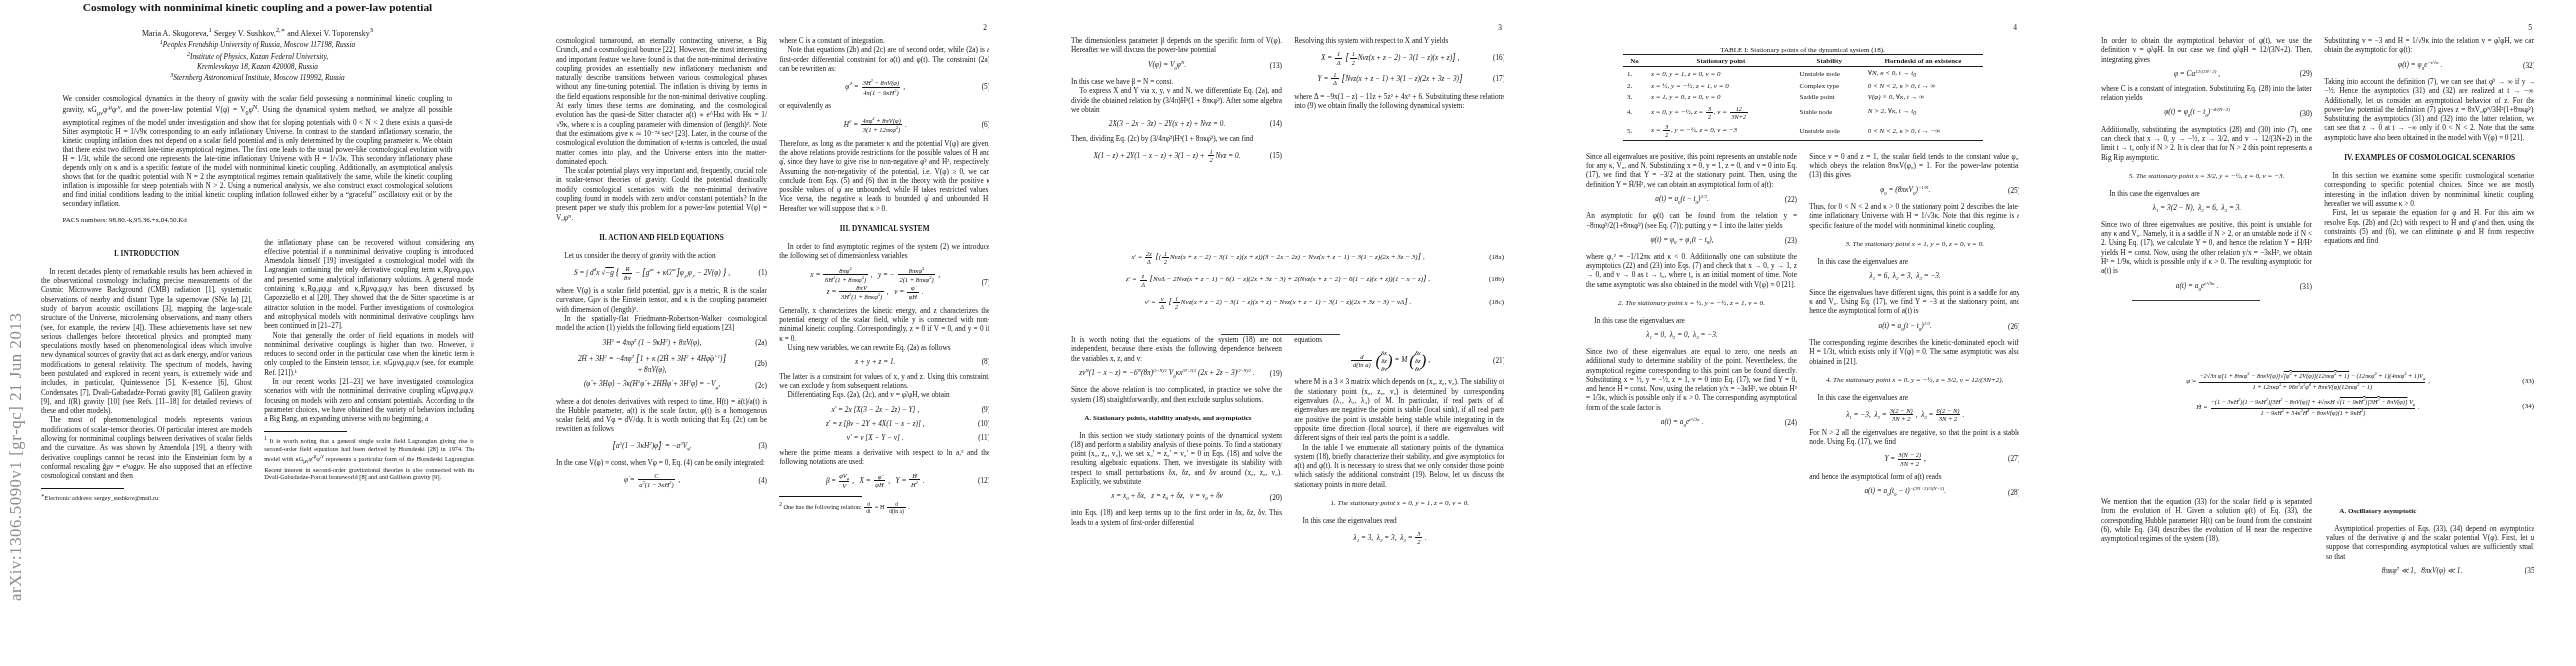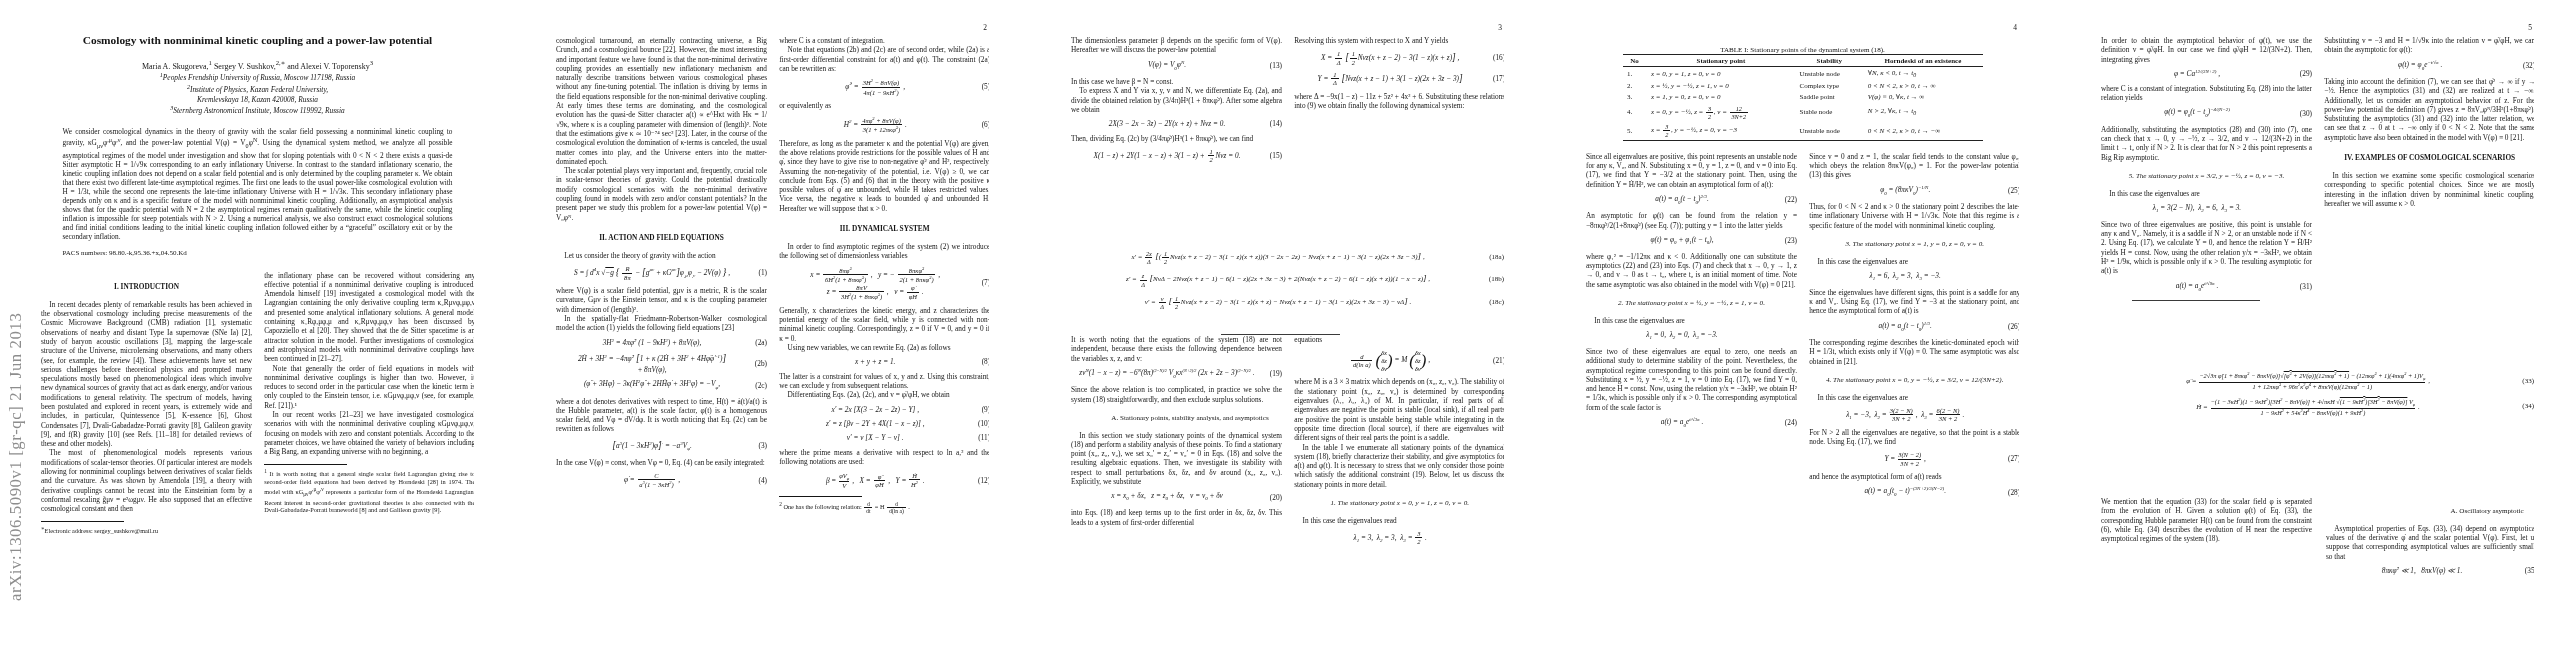--- a/index.html
+++ b/index.html
@@ -8,21 +8,21 @@
   .sheet{display:flex;width:2576px;height:667px;}
   .page{position:relative;width:515px;height:667px;background:#fff;overflow:hidden;flex:0 0 515px;}
   .pagebody{position:absolute;left:41px;right:41px;top:0;bottom:7.8px;overflow:hidden;}
   .pb{padding-top:36px;}
   .pageno{position:absolute;top:23px;right:43px;font-size:7.5px;color:#151515;}
   
   .wm{position:absolute;left:5.6px;top:167px;height:434px;display:flex;align-items:center;
       writing-mode:vertical-rl;transform:rotate(180deg);
       color:#8d8d8d;font-size:16.7px;letter-spacing:0.6px;white-space:nowrap;}
   
-  .titleblock{padding-top:33px;text-align:center;}
+  .titleblock{text-align:center;}
   .title{font-size:11.4px;font-weight:bold;margin:0 16.7px;line-height:1.25;}
   .authors{font-size:8px;margin-top:12.2px;}
   .affil{font-size:7.4px;font-style:italic;line-height:9.4px;}
   .affil:first-of-type{margin-top:4.4px;}
   .abstract{margin:11px auto 0;width:390px;text-align:justify;font-size:7.3px;line-height:9px;}
   .pacs{margin:8.3px auto 0;width:390px;text-align:left;font-size:7px;}
   .p1cols{margin-top:13.3px;}
   
   .twocol{display:flex;gap:12.2px;}
   .col{width:211px;flex:0 0 211px;overflow:hidden;}
@@ -31,21 +31,21 @@
   .sec-w3{height:91px;overflow:hidden;}
   .sec-b3{height:300px;overflow:hidden;}
   .sec-a5{height:329px;overflow:hidden;}
   .sec-w5{height:132px;overflow:hidden;}
   .sec-b5{height:148px;overflow:hidden;gap:14px;}
   .p1colh{height:309px;overflow:hidden;}
   
   .para{margin:0;font-size:7.3px;line-height:9.3px;text-align:justify;text-indent:8.3px;}
   .noind{text-indent:0;}
   .sech{font-size:7.3px;font-weight:bold;text-align:center;margin:11px 7.8px 8.3px;line-height:1.35;}
-  .subh{font-size:7.1px;font-weight:normal;text-align:right;margin:10px 13.3px 7.2px;line-height:1.35;}
+  .subh{font-size:7.1px;font-weight:bold;text-align:left;margin:10px 13.3px 7.2px;line-height:1.35;}
   .numh{font-size:7.1px;font-style:italic;text-align:center;margin:10px 1.1px 7.2px;line-height:1.35;}
   .eq{display:flex;align-items:center;font-style:italic;font-size:7.3px;margin:5px 0;line-height:1.3;}
   .eqb{flex:1;text-align:center;}
   .eqn{font-style:normal;min-width:19px;text-align:right;}
   .eq sup,.para sup{font-size:.68em;}
   .eq sub,.para sub{font-size:.68em;}
   .fr{display:inline-flex;flex-direction:column;vertical-align:middle;text-align:center;
       margin:0 1.1px;line-height:1.12;font-size:.9em;}
   .fr>span:last-child{border-top:0.6px solid #151515;padding:0 1.7px;}
   .big{font-size:1.3em;font-weight:300;}
@@ -512,20 +512,21 @@
           </div>
         <div class="col">
             <p class="para noind">Substituting v = −3 and H = 1/√9κ into the relation v = φ̇/φH, we can obtain the asymptotic for φ(t):</p>
             <div class="eq">
               <span class="eqb">φ(t) = φ<sub>0</sub>e<sup>−t/√κ</sup> .</span>
               <span class="eqn">(32)</span>
             </div>
             <p class="para noind">Taking into account the definition (7), we can see that φ̇² → ∞ if y → −½. Hence the asymptotics (31) and (32) are realized at t → −∞. Additionally, let us consider an asymptotical behavior of z. For the power-law potential the definition (7) gives z = 8πV₀φᴺ/3H²(1+8πκφ̇²). Substituting the asymptotics (31) and (32) into the latter relation, we can see that z → 0 at t → −∞ only if 0 &lt; N &lt; 2. Note that the same asymptotic have also been obtained in the model with V(φ) ≡ 0 [21].</p>
             <h3 class="sech">IV.   EXAMPLES OF COSMOLOGICAL SCENARIOS</h3>
             <p class="para">In this section we examine some specific cosmological scenarios corresponding to specific potential choices. Since we are mostly interesting in the inflation driven by nonminimal kinetic coupling, hereafter we will assume κ &gt; 0.</p>
+            <p class="para">First, let us separate the equation for φ and H. For this aim we resolve Eqs. (2b) and (2c) with respect to Ḣ and φ̈ and then, using the constraints (5) and (6), we can eliminate φ̇ and H from respective equations and find</p>
           </div>
       </div>
       <div class="wide sec-w5">
           <div class="eq">
             <span class="eqb">φ̈ = <span class="fr">
                 <span>−2√3π φ̇[1 + 8πκφ̇<sup>2</sup> − 8πκV(φ)]√<span class="ov">[φ̇<sup>2</sup> + 2V(φ)](12πκφ̇<sup>2</sup> + 1)</span> − (12πκφ̇<sup>2</sup> + 1)(4πκφ̇<sup>2</sup> + 1)V<sub>φ</sub></span>
                 <span>1 + 12πκφ̇<sup>2</sup> + 96π<sup>2</sup>κ<sup>2</sup>φ̇<sup>4</sup> + 8πκV(φ)(12πκφ̇<sup>2</sup> − 1)</span>
               </span> ,</span>
             <span class="eqn">(33)</span>
           </div>

